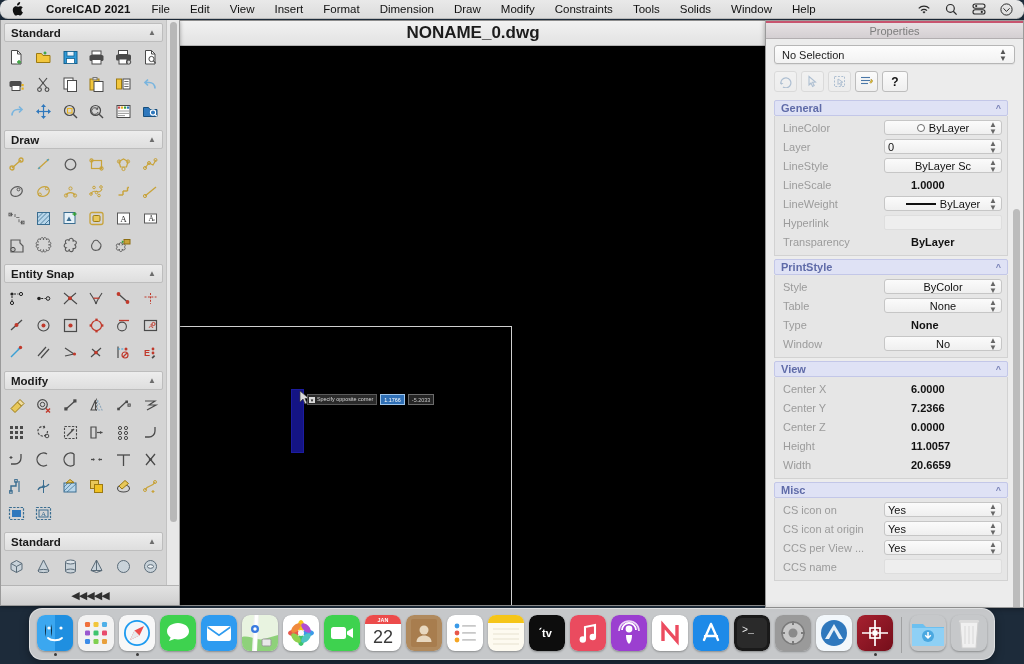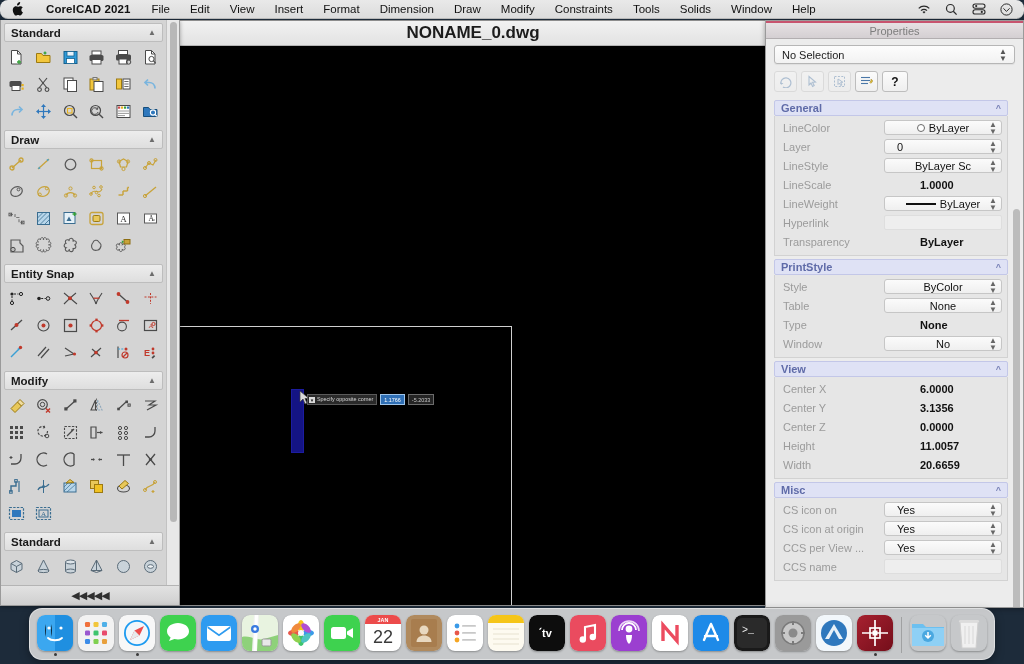--- a/index.html
+++ b/index.html
@@ -187,21 +187,21 @@
   }
   .grp-hd .caret{ margin-left:auto; font-size:9px; color:#7b84b8; }
   .grp-body{
     background:#e6e6e6; border:1px solid #d2d2d2; border-top:none;
     padding:2px 5px 4px 5px; margin-bottom:2px;
   }
   .prow{ display:flex; align-items:center; height:19px; }
   .plabel{ width:104px; font-size:11px; color:#9b9b9b; flex:none; padding-left:3px;}
   .pval{
     flex:1; height:15px; display:flex; align-items:center;
-    padding:0 12px; font-size:11px; color:#111;
+    padding:0 3px; font-size:11px; color:#111;
   }
   .pval.combo{
     background:linear-gradient(#fbfbfb,#efefef);
     border:1px solid #c6c6c6; border-radius:3px; justify-content:center;
     position:relative;
   }
   .pval.combo .arrows{
     position:absolute; right:4px; font-size:8px; color:#666; line-height:7px;
   }
   .pval.plain{ background:transparent; font-weight:bold;margin-left:24px; }
@@ -1146,21 +1146,21 @@
         <span>View</span>
         <span class="caret">^</span>
       </div>
       <div class="grp-body">
         <div class="prow">
           <div class="plabel">Center X</div>
           <div class="pval plain">6.0000</div>
         </div>
         <div class="prow">
           <div class="plabel">Center Y</div>
-          <div class="pval plain">3.1356</div>
+          <div class="pval plain">7.2366</div>
         </div>
         <div class="prow">
           <div class="plabel">Center Z</div>
           <div class="pval plain">0.0000</div>
         </div>
         <div class="prow">
           <div class="plabel">Height</div>
           <div class="pval plain">11.0057</div>
         </div>
         <div class="prow">

